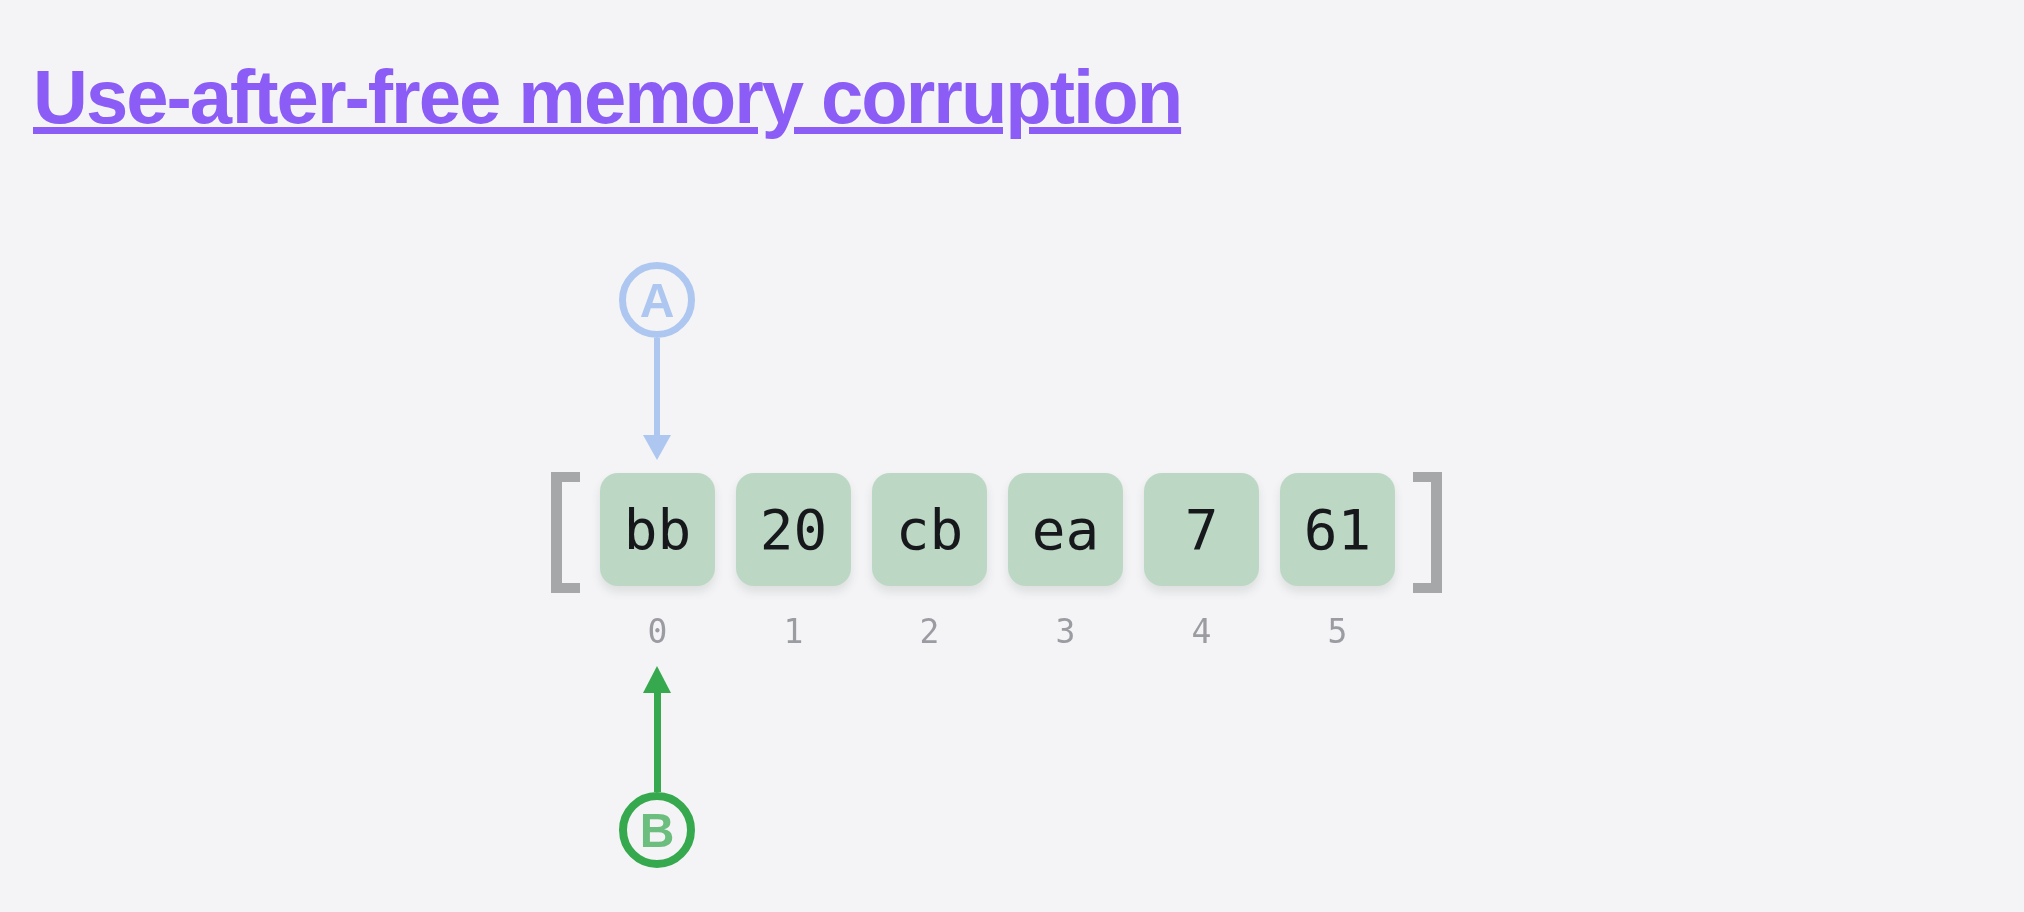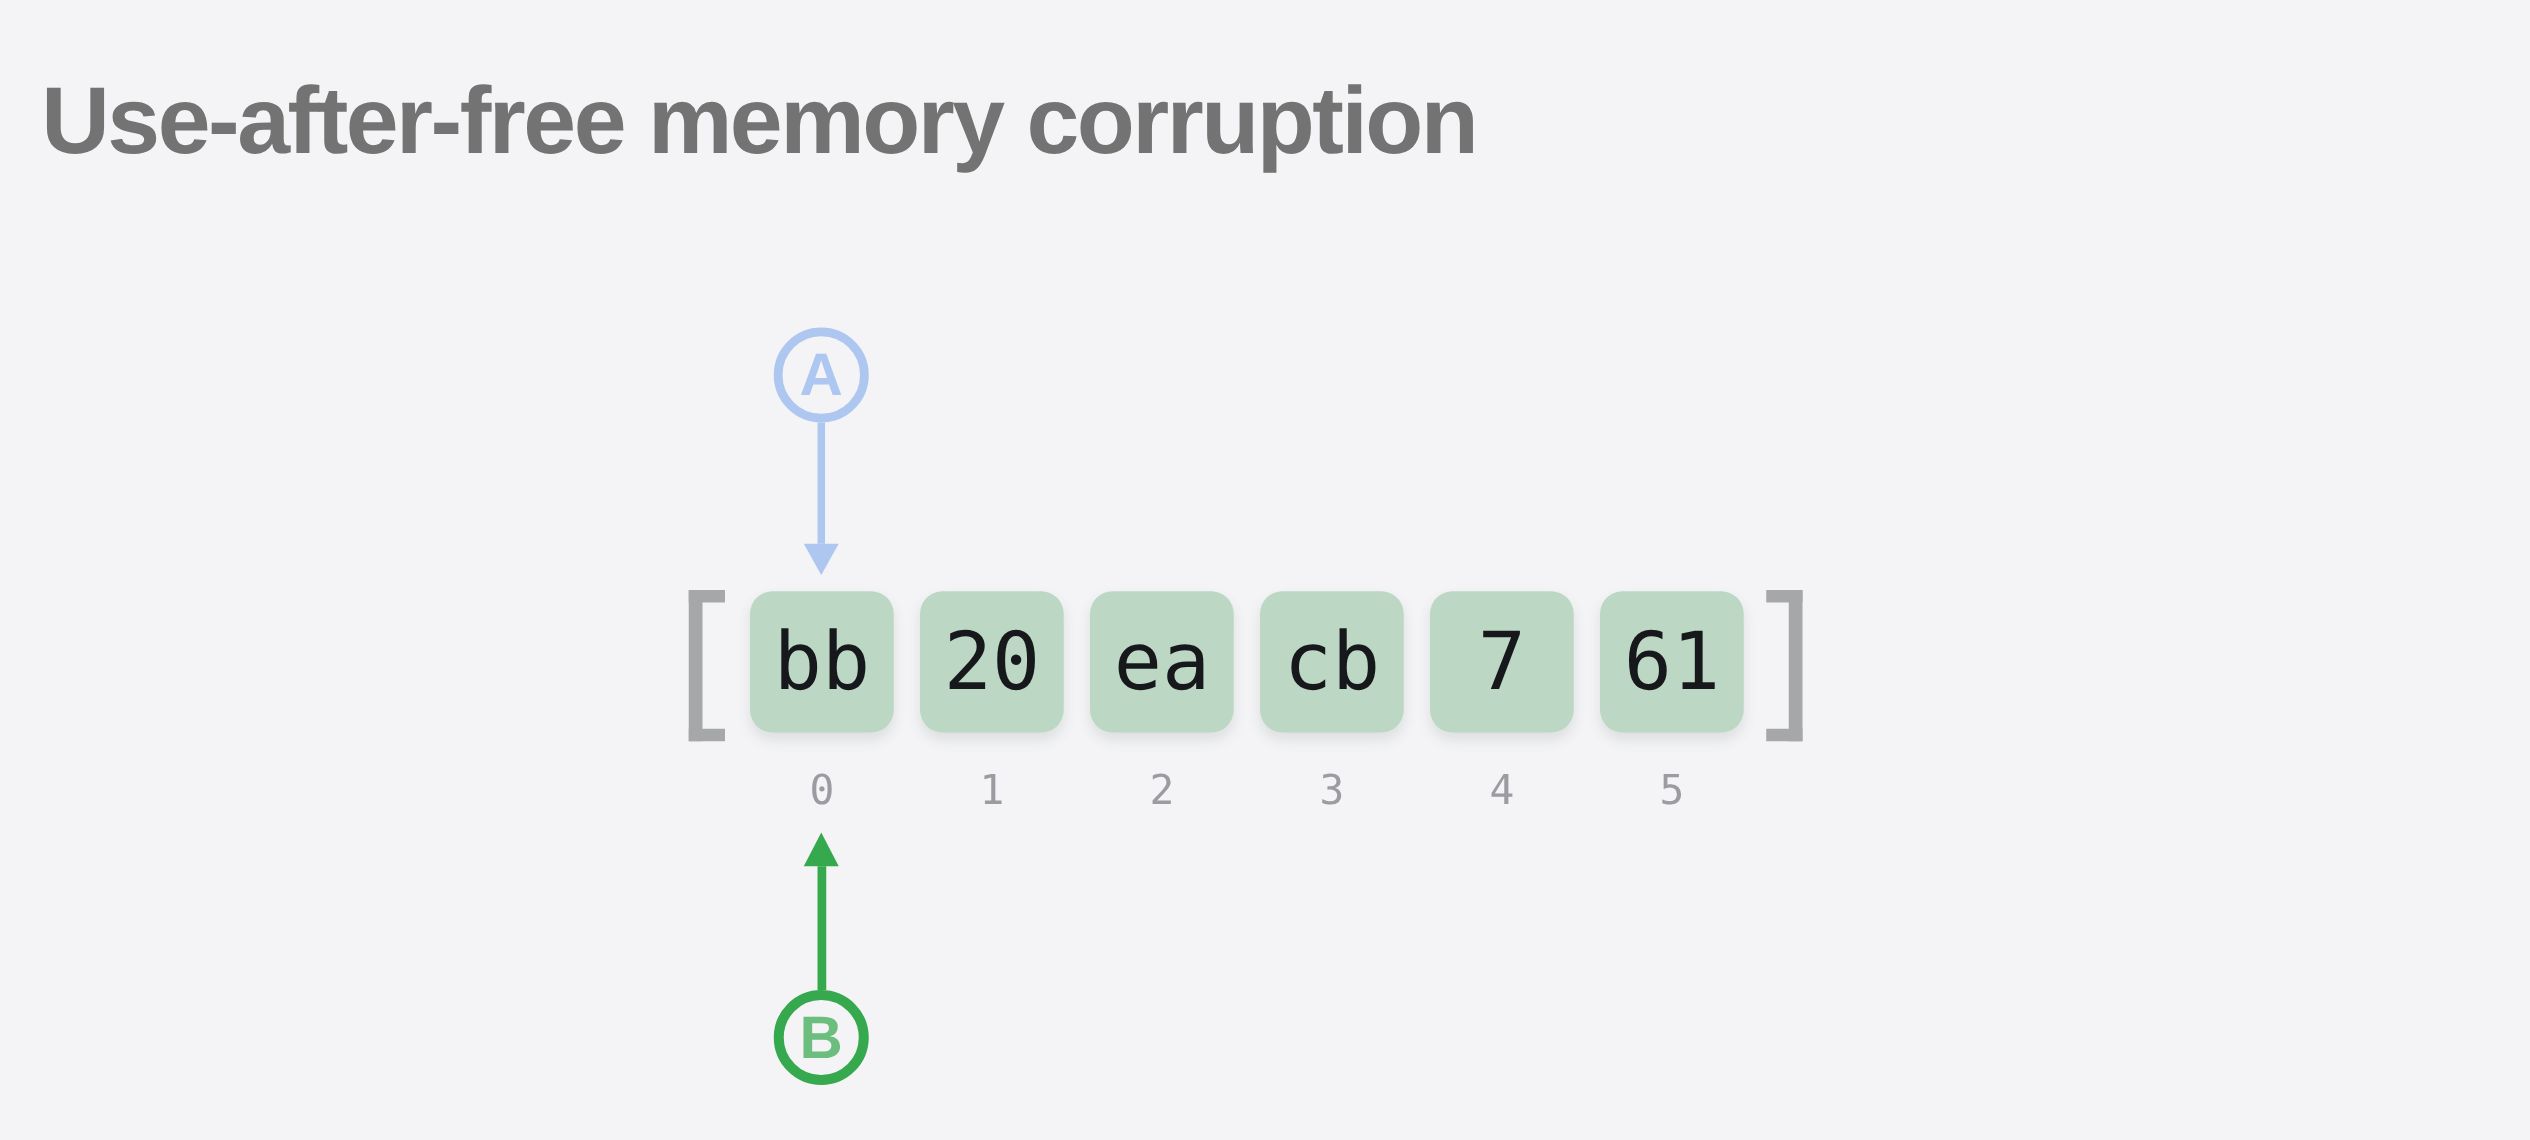--- a/index.html
+++ b/index.html
@@ -17,23 +17,24 @@
   }
 
   
   .title {
     position: absolute;
     left: 33px;
     top: 2px;
     font-size: 76px;
     font-weight: 700;
     letter-spacing: -2px;
-    color: #737373;
+    color: #8b5cf6;
     line-height: 1.15;
     white-space: nowrap;
+    text-decoration: underline;
   }
 
   
   .pointer {
     position: absolute;
     display: flex;
     flex-direction: column;
     align-items: center;
     transform: translateX(-50%);
   }
@@ -109,21 +110,21 @@
   .cell {
     width: 115px;
     height: 113px;
     background: #bcd8c4;
     border-radius: 18px;
     box-shadow: 0 6px 10px rgba(55, 75, 60, 0.12);
     display: flex;
     align-items: center;
     justify-content: center;
     font-family: "DejaVu Sans Mono", monospace;
-    font-size: 64px;
+    font-size: 56px;
     color: #17181b;
   }
 
   
   .index-row {
     position: absolute;
     left: 600px;
     top: 615px;
     display: flex;
     gap: 21px;
@@ -155,24 +156,24 @@
   <div class="array-row">
     <div class="bracket bracket-left"></div>
     <div class="cells">
       <div class="cell">
         <span>bb</span>
       </div>
       <div class="cell">
         <span>20</span>
       </div>
       <div class="cell">
+        <span>cb</span>
+      </div>
+      <div class="cell">
         <span>ea</span>
-      </div>
-      <div class="cell">
-        <span>cb</span>
       </div>
       <div class="cell">
         <span>7</span>
       </div>
       <div class="cell">
         <span>61</span>
       </div>
     </div>
     <div class="bracket bracket-right"></div>
   </div>

